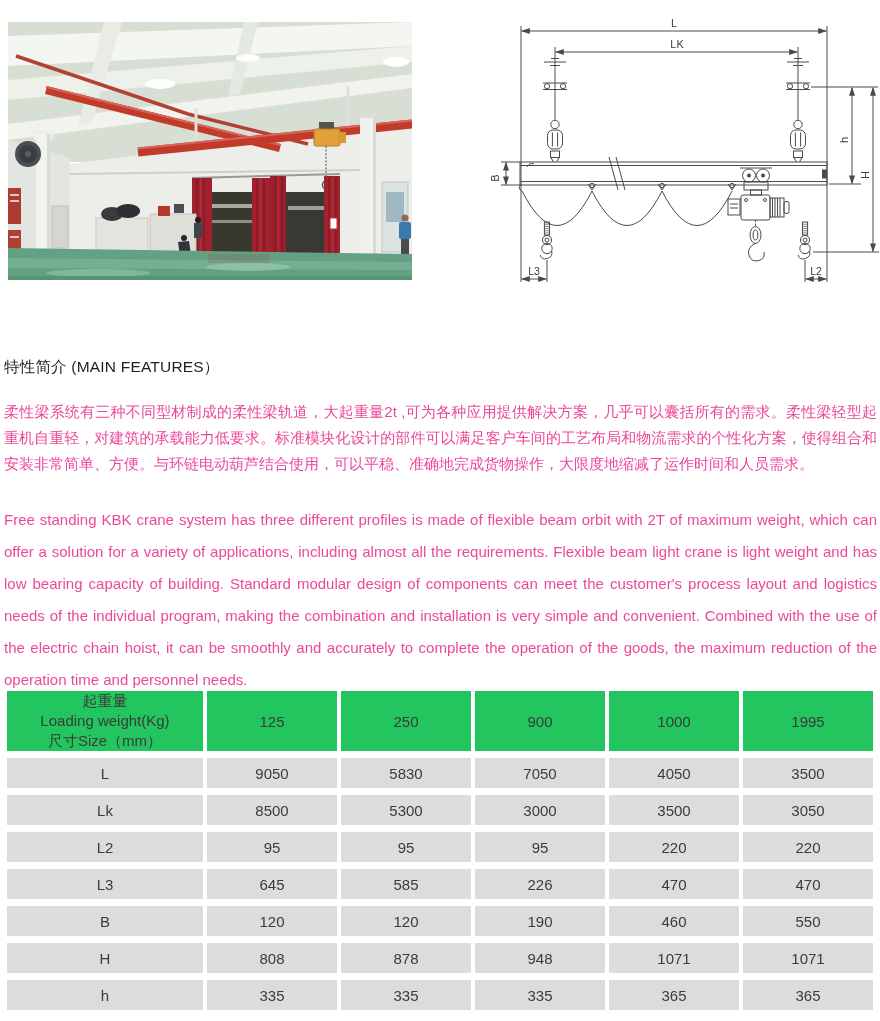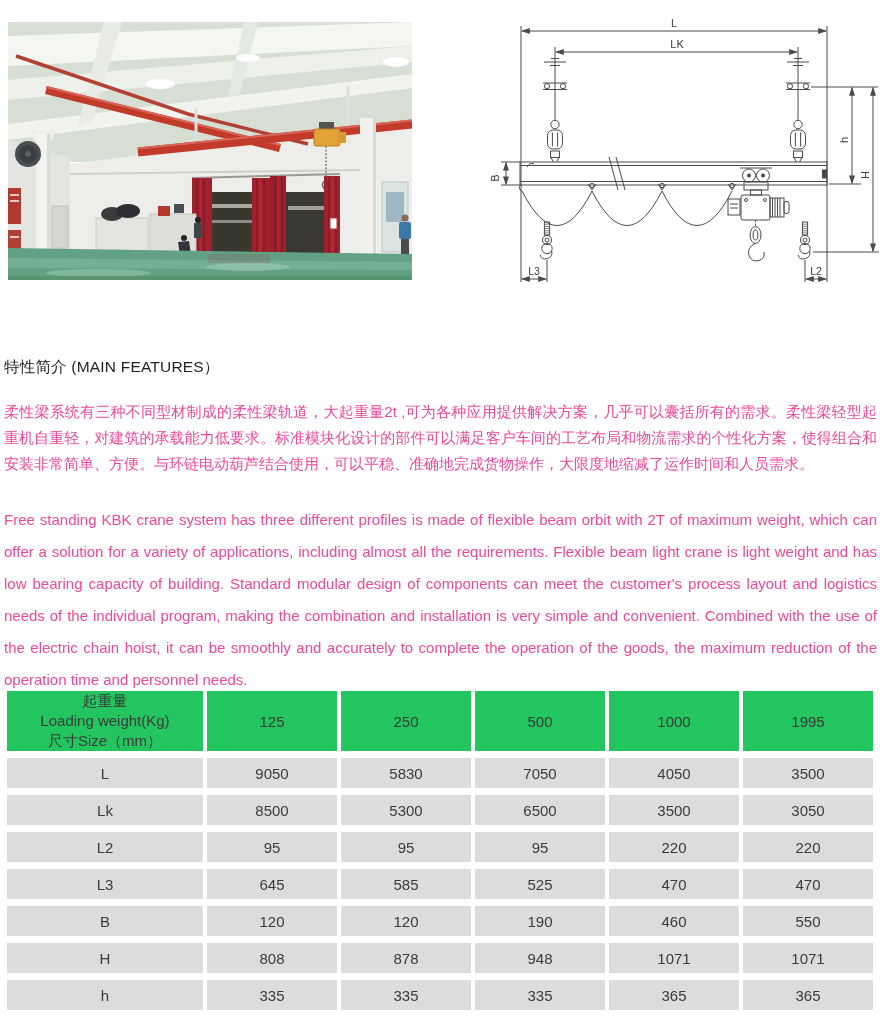--- a/index.html
+++ b/index.html
@@ -338,53 +338,53 @@
     </colgroup>
     <tbody>
     <tr>
       <th class="head">
         <div class="hl">起重量</div>
         <div class="hl">Loading weight(Kg)</div>
         <div class="hl">尺寸Size（mm）</div>
       </th>
       <th class="head">125</th>
       <th class="head">250</th>
-      <th class="head">500</th>
+      <th class="head">900</th>
       <th class="head">1000</th>
       <th class="head">1995</th>
     </tr>
     <tr>
       <td>L</td>
       <td>9050</td>
       <td>5830</td>
       <td>7050</td>
       <td>4050</td>
       <td>3500</td>
     </tr>
     <tr>
       <td>Lk</td>
       <td>8500</td>
       <td>5300</td>
-      <td>6500</td>
+      <td>3000</td>
       <td>3500</td>
       <td>3050</td>
     </tr>
     <tr>
       <td>L2</td>
       <td>95</td>
       <td>95</td>
       <td>95</td>
       <td>220</td>
       <td>220</td>
     </tr>
     <tr>
       <td>L3</td>
       <td>645</td>
       <td>585</td>
-      <td>525</td>
+      <td>226</td>
       <td>470</td>
       <td>470</td>
     </tr>
     <tr>
       <td>B</td>
       <td>120</td>
       <td>120</td>
       <td>190</td>
       <td>460</td>
       <td>550</td>

